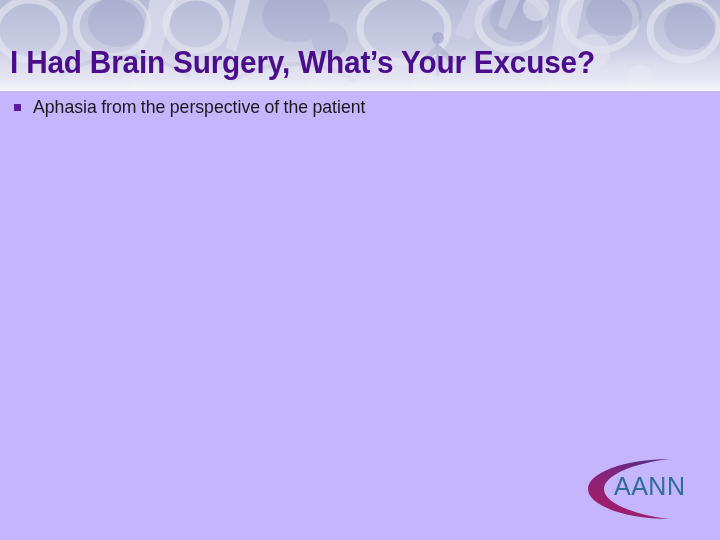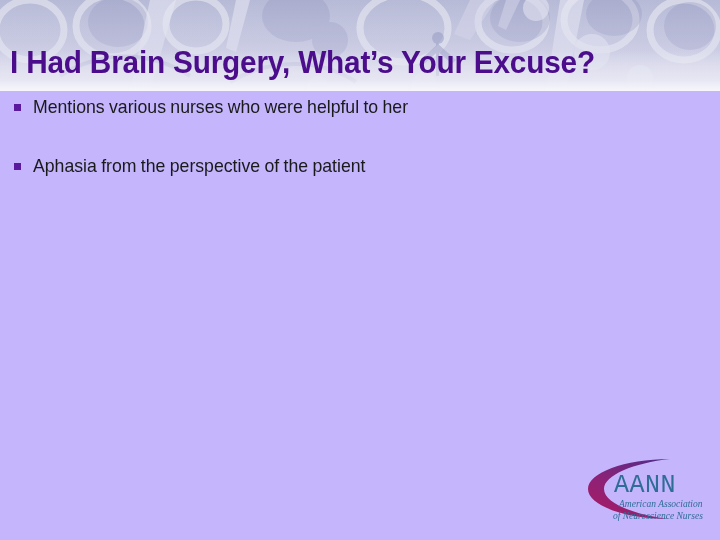--- a/index.html
+++ b/index.html
@@ -109,21 +109,21 @@
     left: 578px;
     top: 455px;
     width: 136px;
     height: 72px;
   }
   .logo svg { display: block; }
   .logo-wordmark {
     position: absolute;
     left: 36px;
     top: 18px;
-    font-family: Liberation Mono, monospace;
+    font-family: Liberation Sans, sans-serif;
     font-size: 25px;
     font-weight: normal;
     letter-spacing: 0.5px;
     color: #2f6d96;
     line-height: 26px;
   }
   .logo-tagline {
     position: absolute;
     left: 41px;
     top: 44px;
@@ -200,42 +200,34 @@
         <path d="M470 0 L496 0 L470 40 L454 34 Z"></path>
         <path d="M506 0 L520 0 L506 30 L498 26 Z"></path>
       </g>
     </svg>
     <div class="header-fade"></div>
   </div>
 
   <h1 class="slide-title">I Had Brain Surgery, What’s Your Excuse?</h1>
 
   <ul class="body-list">
-    <li class="bullet-row" style="margin-bottom:34px;">
-      <span class="bullet-marker"></span>
-      <span class="bullet-text">Mentions various nurses who were helpful to her</span>
-    </li>
     <li class="bullet-row">
       <span class="bullet-marker"></span>
       <span class="bullet-text">Aphasia from the perspective of the patient</span>
     </li>
   </ul>
 
   <div class="logo">
     <svg width="136" height="72" viewBox="0 0 136 72" xmlns="http://www.w3.org/2000/svg">
       <defs>
         <linearGradient id="arcGrad" x1="0.15" y1="1" x2="0.85" y2="0">
           <stop offset="0%" stop-color="#a81a63"></stop>
           <stop offset="45%" stop-color="#8d2277"></stop>
           <stop offset="100%" stop-color="#542c88"></stop>
         </linearGradient>
       </defs>
       <path d="M92 4 C 46 4, 10 18, 10 34 C 10 50, 46 64, 92 64
                C 56 60, 26 48, 26 34 C 26 20, 56 8, 92 4 Z" fill="url(#arcGrad)"></path>
     </svg>
     <div class="logo-wordmark">AANN</div>
-    <div class="logo-tagline">
-      <span class="line1">American Association</span>
-      <span class="line2">of Neuroscience Nurses</span>
-    </div>
   </div>
 
 </div>
 
 </body></html>

